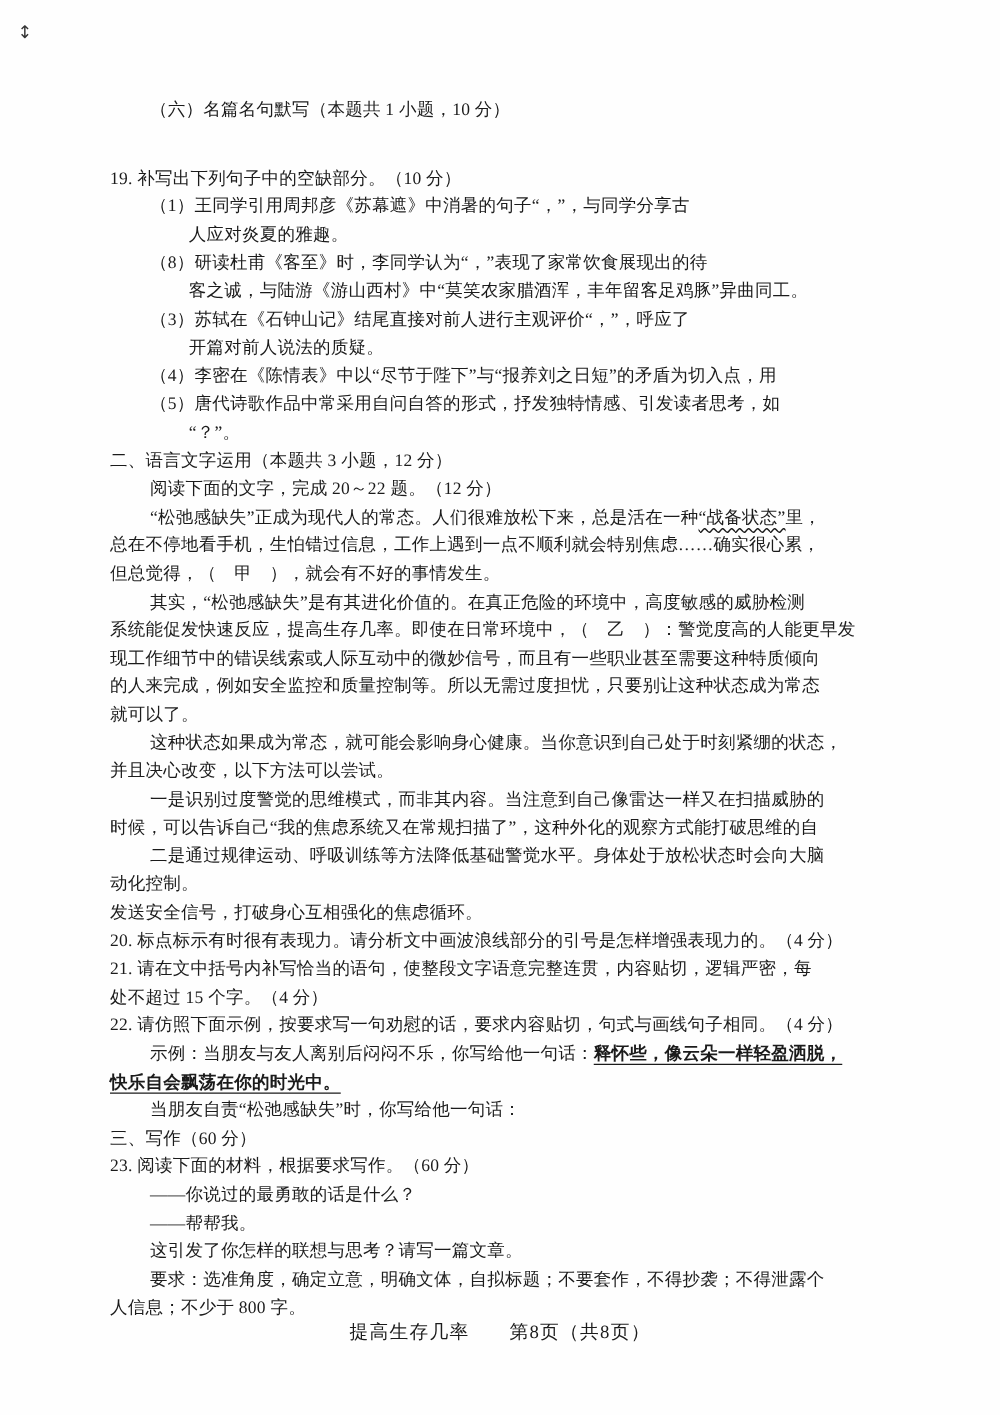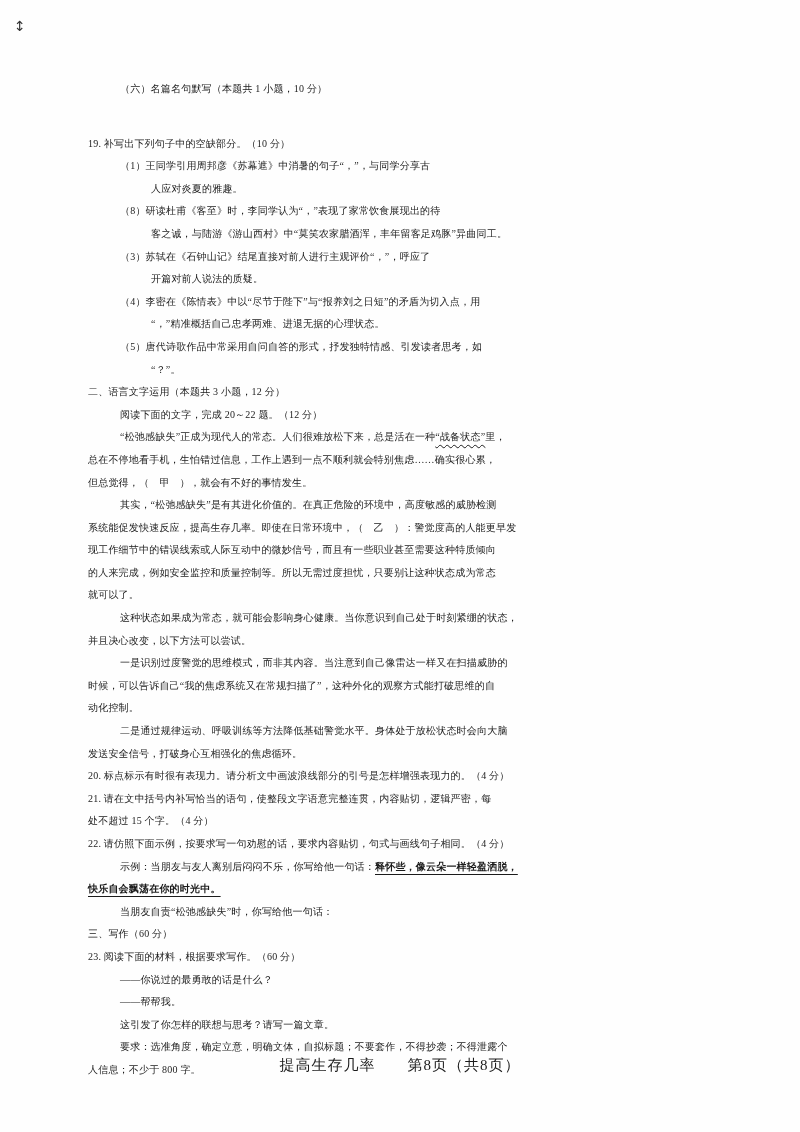--- a/index.html
+++ b/index.html
@@ -23,21 +23,21 @@
   }
   .doc {
     position: absolute;
     left: 88px;
     top: 78px;
     width: 662px;
   }
   .line {
     height: 22.6px;
     line-height: 22.6px;
-    font-size: 10px;
+    font-size: 14px;
     white-space: nowrap;
     letter-spacing: 0.2px;
   }
   .line span { display: inline; }
   .blank {
     display: inline-block;
     height: 15px;
     border-bottom: 1.4px solid #2a2a2a;
     vertical-align: baseline;
   }
@@ -73,39 +73,38 @@
   <div class="doc">
       <div class="line" style="padding-left: 32px;"><span>（六）名篇名句默写（本题共 1 小题，10 分）</span></div>
       <div class="line" style="padding-left: 0px; margin-top: 32px;"><span>19. 补写出下列句子中的空缺部分。（10 分）</span></div>
       <div class="line" style="padding-left: 32px;"><span>（1）王同学引用周邦彦《苏幕遮》中消暑的句子“</span><span class="blank" style="width: 66px;"></span><span>，</span><span class="blank" style="width: 66px;"></span><span>”，与同学分享古</span></div>
       <div class="line" style="padding-left: 63px;"><span>人应对炎夏的雅趣。</span></div>
       <div class="line" style="padding-left: 32px;"><span>（8）研读杜甫《客至》时，李同学认为“</span><span class="blank" style="width: 66px;"></span><span>，</span><span class="blank" style="width: 66px;"></span><span>”表现了家常饮食展现出的待</span></div>
       <div class="line" style="padding-left: 63px;"><span>客之诚，与陆游《游山西村》中“莫笑农家腊酒浑，丰年留客足鸡豚”异曲同工。</span></div>
       <div class="line" style="padding-left: 32px;"><span>（3）苏轼在《石钟山记》结尾直接对前人进行主观评价“</span><span class="blank" style="width: 70px;"></span><span>，</span><span class="blank" style="width: 70px;"></span><span>”，呼应了</span></div>
       <div class="line" style="padding-left: 63px;"><span>开篇对前人说法的质疑。</span></div>
       <div class="line" style="padding-left: 32px;"><span>（4）李密在《陈情表》中以“尽节于陛下”与“报养刘之日短”的矛盾为切入点，用</span></div>
-      <div class="line" style="padding-left: 63px;"><span>“</span><span class="blank" style="width: 66px;"></span><span>，</span><span class="blank" style="width: 66px;"></span><span>”精准概括自己忠孝两难、进退无据的心理状态。</span></div>
       <div class="line" style="padding-left: 32px;"><span>（5）唐代诗歌作品中常采用自问自答的形式，抒发独特情感、引发读者思考，如</span></div>
       <div class="line" style="padding-left: 63px;"><span>“</span><span class="blank" style="width: 66px;"></span><span>？</span><span class="blank" style="width: 66px;"></span><span>”。</span></div>
       <div class="line" style="padding-left: 0px;"><span>二、语言文字运用（本题共 3 小题，12 分）</span></div>
       <div class="line" style="padding-left: 32px;"><span>阅读下面的文字，完成 20～22 题。（12 分）</span></div>
       <div class="line" style="padding-left: 32px;"><span>“松弛感缺失”正成为现代人的常态。人们很难放松下来，总是活在一种</span><span class="wavy">“战备状态”</span><span>里，</span></div>
       <div class="line" style="padding-left: 0px;"><span>总在不停地看手机，生怕错过信息，工作上遇到一点不顺利就会特别焦虑……确实很心累，</span></div>
       <div class="line" style="padding-left: 0px;"><span>但总觉得，（　甲　），就会有不好的事情发生。</span></div>
       <div class="line" style="padding-left: 32px;"><span>其实，“松弛感缺失”是有其进化价值的。在真正危险的环境中，高度敏感的威胁检测</span></div>
       <div class="line" style="padding-left: 0px;"><span>系统能促发快速反应，提高生存几率。即使在日常环境中，（　乙　）：警觉度高的人能更早发</span></div>
       <div class="line" style="padding-left: 0px;"><span>现工作细节中的错误线索或人际互动中的微妙信号，而且有一些职业甚至需要这种特质倾向</span></div>
       <div class="line" style="padding-left: 0px;"><span>的人来完成，例如安全监控和质量控制等。所以无需过度担忧，只要别让这种状态成为常态</span></div>
       <div class="line" style="padding-left: 0px;"><span>就可以了。</span></div>
       <div class="line" style="padding-left: 32px; font-family: Liberation Serif, serif;"><span>这种状态如果成为常态，就可能会影响身心健康。当你意识到自己处于时刻紧绷的状态，</span></div>
       <div class="line" style="padding-left: 0px;"><span>并且决心改变，以下方法可以尝试。</span></div>
       <div class="line" style="padding-left: 32px;"><span>一是识别过度警觉的思维模式，而非其内容。当注意到自己像雷达一样又在扫描威胁的</span></div>
       <div class="line" style="padding-left: 0px;"><span>时候，可以告诉自己“我的焦虑系统又在常规扫描了”，这种外化的观察方式能打破思维的自</span></div>
+      <div class="line" style="padding-left: 32px;"><span>二是通过规律运动、呼吸训练等方法降低基础警觉水平。身体处于放松状态时会向大脑</span></div>
       <div class="line" style="padding-left: 0px;"><span>动化控制。</span></div>
-      <div class="line" style="padding-left: 32px;"><span>二是通过规律运动、呼吸训练等方法降低基础警觉水平。身体处于放松状态时会向大脑</span></div>
       <div class="line" style="padding-left: 0px;"><span>发送安全信号，打破身心互相强化的焦虑循环。</span></div>
       <div class="line" style="padding-left: 0px;"><span>20. 标点标示有时很有表现力。请分析文中画波浪线部分的引号是怎样增强表现力的。（4 分）</span></div>
       <div class="line" style="padding-left: 0px;"><span>21. 请在文中括号内补写恰当的语句，使整段文字语意完整连贯，内容贴切，逻辑严密，每</span></div>
       <div class="line" style="padding-left: 0px;"><span>处不超过 15 个字。（4 分）</span></div>
       <div class="line" style="padding-left: 0px;"><span>22. 请仿照下面示例，按要求写一句劝慰的话，要求内容贴切，句式与画线句子相同。（4 分）</span></div>
       <div class="line" style="padding-left: 32px;"><span>示例：当朋友与友人离别后闷闷不乐，你写给他一句话：</span><span class="ul">释怀些，像云朵一样轻盈洒脱，</span></div>
       <div class="line" style="padding-left: 0px;"><span class="ul">快乐自会飘荡在你的时光中。</span></div>
       <div class="line" style="padding-left: 32px;"><span>当朋友自责“松弛感缺失”时，你写给他一句话：</span><span class="blank" style="width: 218px;"></span></div>
       <div class="line" style="padding-left: 0px;"><span>三、写作（60 分）</span></div>
       <div class="line" style="padding-left: 0px;"><span>23. 阅读下面的材料，根据要求写作。（60 分）</span></div>

